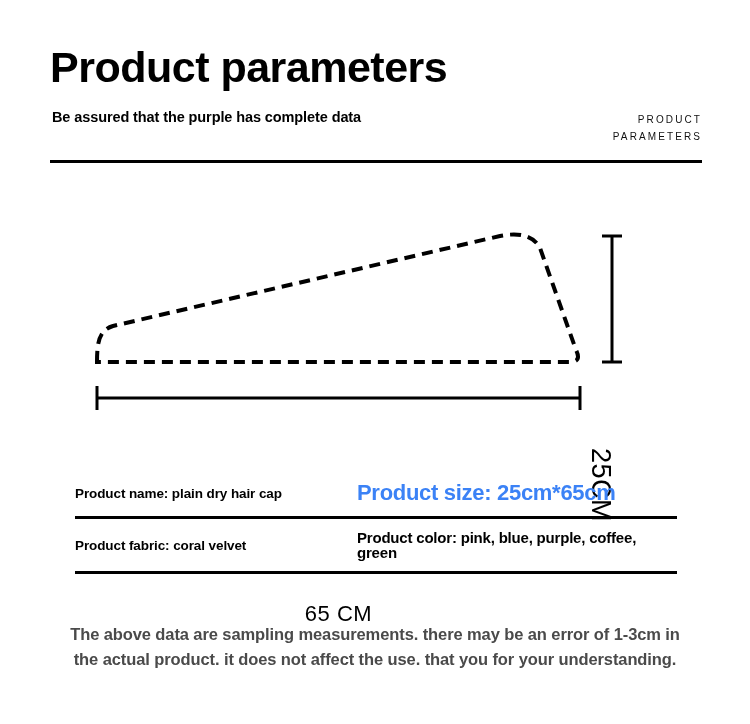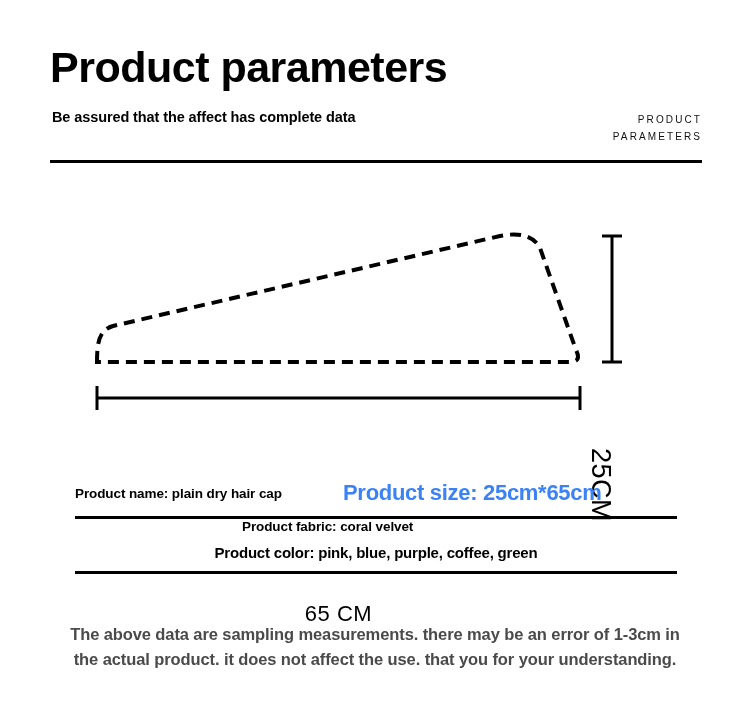--- a/index.html
+++ b/index.html
@@ -113,23 +113,24 @@
   .spec-table {
     position: absolute;
     left: 75px;
     top: 470px;
     width: 602px;
   }
   .spec-row {
     position: relative;
     display: flex;
     align-items: center;
+    gap: 14px;
   }
   .spec-row-1 { height: 46px; }
-  .spec-row-2 { height: 52px; flex-direction: column; }
+  .spec-row-2 { height: 52px; }
   .spec-cell {
     display: flex;
     align-items: center;
   }
   .cell-name  { width: 268px; }
   .cell-size  { flex: 1; }
   .cell-fabric { width: 268px; }
   .cell-color { flex: 1; justify-content: center; }
 
   .txt-small {
@@ -175,21 +176,21 @@
   .footer-note span { display: block; }
 </style>
 </head>
 <body>
 
 <div class="page">
 
   <div class="header">
     <div class="page-title">Product parameters</div>
 
-    <div class="subtitle">Be assured that the affect has complete data</div>
+    <div class="subtitle">Be assured that the purple has complete data</div>
 
     <div class="eyebrow">
       <span>PRODUCT</span>
       <span>PARAMETERS</span>
     </div>
 
     <div class="header-rule"></div>
   </div>
 
   <div class="diagram">

